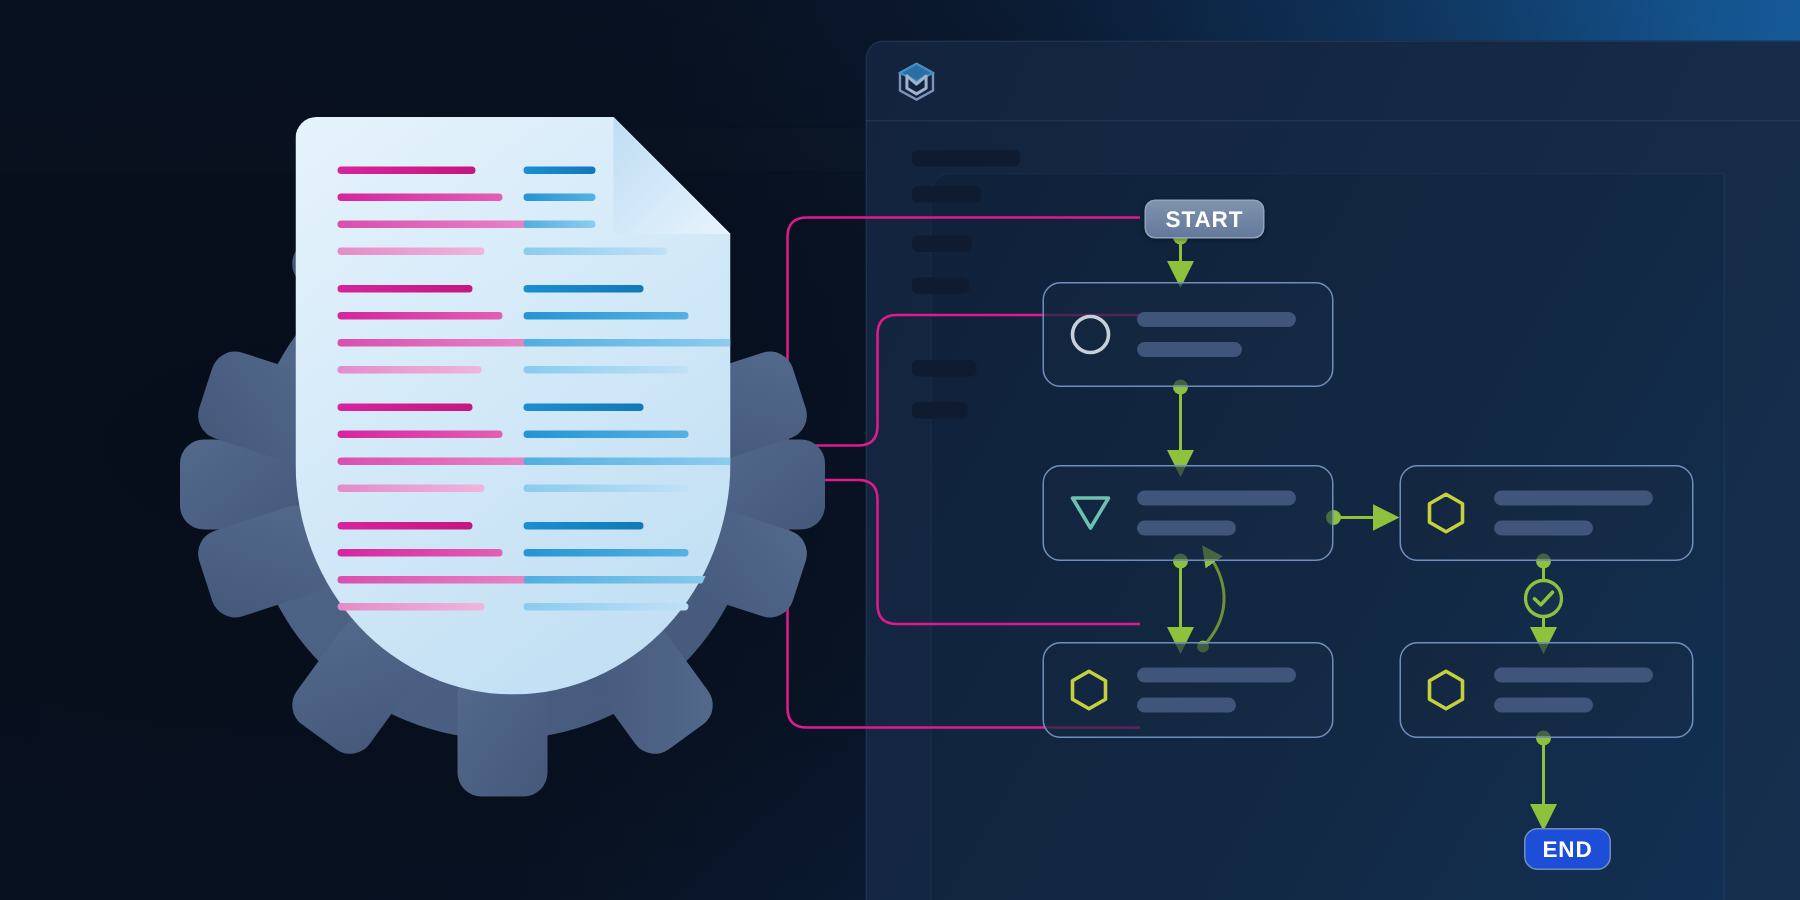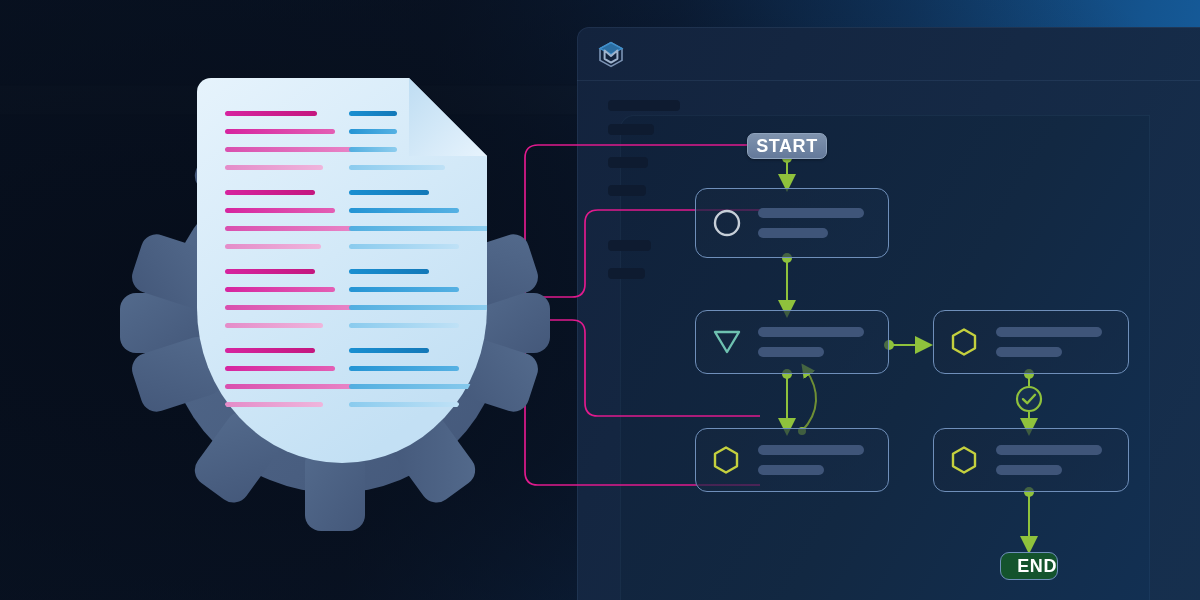--- a/index.html
+++ b/index.html
@@ -77,29 +77,29 @@
     position:absolute;border:1.6px solid #6f8fba;border-radius:12px;
     background:linear-gradient(135deg, rgba(20,38,62,.72) 0%, rgba(22,44,73,.55) 100%);
   }
   .nodeIcon{position:absolute;left:16px;top:50%;transform:translateY(-50%);}
   .nodeBars{position:absolute;left:62px;top:50%;transform:translateY(-50%);}
   .barLong{height:10px;border-radius:5px;background:#3f5579;margin-bottom:10px;}
   .barShort{height:10px;border-radius:5px;background:#3f5579;}
 
   .pill{
     position:absolute;display:flex;align-items:center;justify-content:center;
-    border-radius:7px;font-weight:bold;letter-spacing:.6px;font-size:18px;
+    border-radius:7px;font-weight:bold;letter-spacing:.6px;font-size:15px;margin-left:16px;
   }
   #startPill{
     background:linear-gradient(180deg,#7f93ae 0%,#64799a 100%);
     color:#ffffff;border:1px solid #8fa3bd;
     box-shadow:0 1px 3px rgba(0,0,0,.35);
   }
   #endPill{
-    background:#14532d;color:#ffffff;border:1.6px solid #6f8fba;border-radius:9px;justify-content:flex-end;
+    background:#1d4ed8;color:#ffffff;border:1.6px solid #6f8fba;border-radius:9px;
   }
 </style>
 </head>
 <body>
 
 <div id="stage">
 
   <div id="bg"></div>
   <div id="bgBands"></div>
   <div id="bgVignette"></div>

